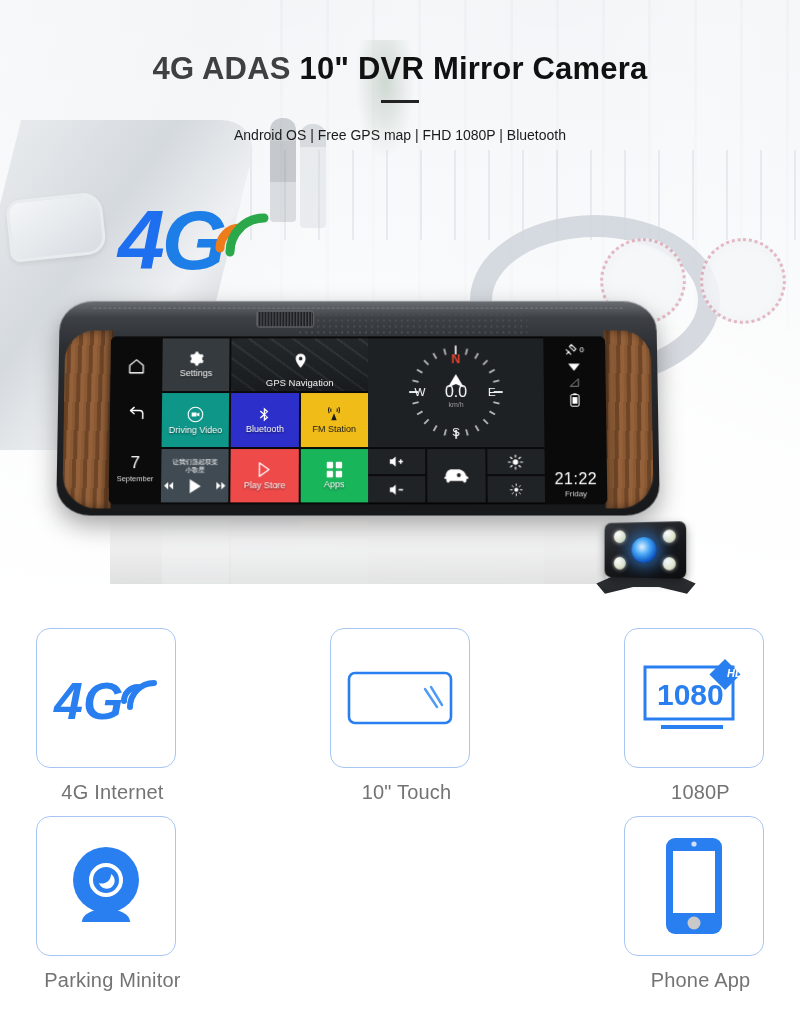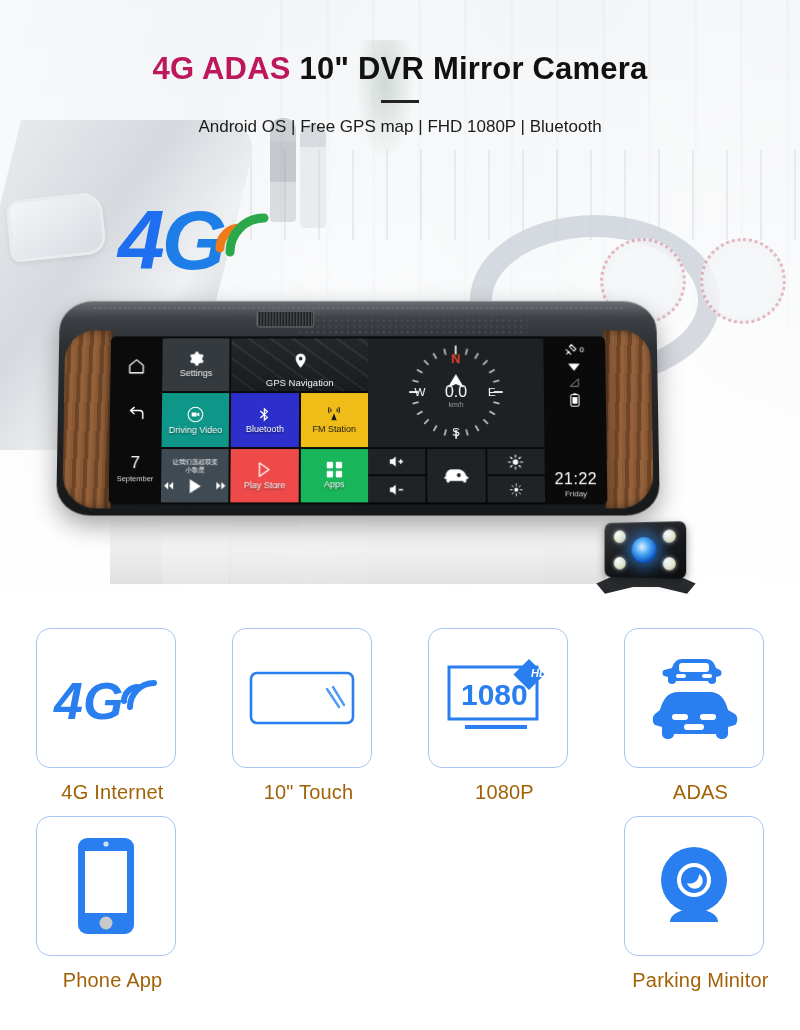--- a/index.html
+++ b/index.html
@@ -82,26 +82,26 @@
 
   
   .headline {
     position: absolute; left: 0; right: 0; top: 52px;
     text-align: center; z-index: 6;
   }
   .headline h1 {
     font-size: 31px; font-weight: bold; color: #111111;
     letter-spacing: .2px; line-height: 1.1;
   }
-  .headline h1 .accent { color: #be185d; }
+  .headline h1 .accent { color: #404040; }
   .rule {
     width: 38px; height: 3px; background: #222; margin: 14px auto 0;
   }
   .subhead {
-    margin-top: 14px; font-size: 17px; color: #1b1b1b; font-weight: 400;
+    margin-top: 24px; font-size: 14px; color: #1b1b1b; font-weight: 400;
   }
 
   
   .logo4g {
     position: absolute; left: 118px; top: 196px; z-index: 7;
     width: 180px; height: 110px;
   }
   .logo4g .txt {
     position: absolute; left: 0; top: 2px;
     font-size: 84px; font-weight: bold; font-style: italic;
@@ -281,21 +281,21 @@
     background: #fff; padding: 8px 10px 0;
   }
   .frow { display: flex; justify-content: space-between; margin-bottom: 12px; }
   .fcard { width: 192px; display: flex; flex-direction: column; align-items: center; }
   .fbox {
     width: 140px; height: 140px; border: 1px solid #a8c6f2;
     border-radius: 14px; background: #fff;
     display: flex; align-items: center; justify-content: center;
   }
   .flabel {
-    margin-top: 13px; font-size: 20px; color: #a16207; letter-spacing: .2px; margin-left: 13px;
+    margin-top: 13px; font-size: 20px; color: #737373; letter-spacing: .2px; margin-left: 13px;
   }
 </style>
 </head>
 <body>
 
 <div class="hero">
   <div class="bg-photo"></div>
   <div class="bg-building"></div>
   <div class="bg-glass-rail"></div>
   <div class="bg-tree"></div>
@@ -611,63 +611,43 @@
           <rect x="22" y="68" width="62" height="4" fill="#2a7ff0"></rect>
           <g transform="translate(86,2) rotate(45)">
             <rect x="0" y="0" width="22" height="22" fill="#2a7ff0"></rect>
           </g>
           <text x="88" y="20" font-size="11" font-weight="bold" font-style="italic" fill="#ffffff" font-family="Liberation Sans, sans-serif">HD</text>
         </svg>
       </div>
       <div class="flabel">1080P</div>
     </div>
 
+  </div>
+
+  <div class="frow">
+
+
     <div class="fcard">
       <div class="fbox">
-        <svg width="96" height="100" viewBox="0 0 96 100">
-          <g fill="#2a7ff0">
-            <path d="M26 20c2-6 5-9 10-9h24c5 0 8 3 10 9l4 2c2 1 2 5 0 6l-4 1v4c0 2-2 3-4 3s-4-1-4-3H30c0 2-2 3-4 3s-4-1-4-3v-4l-4-1c-2-1-2-5 0-6z"></path>
-            <rect x="33" y="15" width="30" height="9" rx="3" fill="#fff"></rect>
-            <rect x="30" y="26" width="10" height="4" rx="2" fill="#fff"></rect>
-            <rect x="56" y="26" width="10" height="4" rx="2" fill="#fff"></rect>
-          </g>
-          <g fill="#2a7ff0">
-            <path d="M14 62c3-12 9-18 18-18h32c9 0 15 6 18 18l7 4c3 2 3 9 0 11l-7 2v7c0 3-3 5-6 5s-6-2-6-5H28c0 3-3 5-6 5s-6-2-6-5v-7l-7-2c-3-2-3-9 0-11z"></path>
-            <path d="M28 44c4-7 8-10 13-10h14c5 0 9 3 13 10z" fill="#fff"></path>
-            <rect x="26" y="66" width="16" height="6" rx="3" fill="#fff"></rect>
-            <rect x="54" y="66" width="16" height="6" rx="3" fill="#fff"></rect>
-            <rect x="38" y="76" width="20" height="6" rx="3" fill="#fff"></rect>
-          </g>
+        <svg width="96" height="96" viewBox="0 0 96 96">
+          <circle cx="48" cy="42" r="33" fill="#2a7ff0"></circle>
+          <circle cx="48" cy="42" r="15" fill="none" stroke="#fff" stroke-width="4"></circle>
+          <path d="M41 45a8 8 0 1012-9 9 9 0 01-12 9z" fill="#fff"></path>
+          <path d="M24 84c0-8 11-13 24-13s24 5 24 13z" fill="#2a7ff0"></path>
         </svg>
       </div>
-      <div class="flabel">ADAS</div>
-    </div>
-  </div>
-
-  <div class="frow">
-
+      <div class="flabel">Parking Minitor</div>
+    </div>
 
     <div class="fcard">
       <div class="fbox">
         <svg width="64" height="104" viewBox="0 0 64 104">
           <rect x="4" y="4" width="56" height="96" rx="9" fill="#2a7ff0"></rect>
           <rect x="11" y="17" width="42" height="62" fill="#fff"></rect>
           <circle cx="32" cy="10" r="2.6" fill="#cfe0fb"></circle>
           <circle cx="32" cy="89" r="6.5" fill="#c9c9c9"></circle>
         </svg>
       </div>
       <div class="flabel">Phone App</div>
     </div>
 
-    <div class="fcard">
-      <div class="fbox">
-        <svg width="96" height="96" viewBox="0 0 96 96">
-          <circle cx="48" cy="42" r="33" fill="#2a7ff0"></circle>
-          <circle cx="48" cy="42" r="15" fill="none" stroke="#fff" stroke-width="4"></circle>
-          <path d="M41 45a8 8 0 1012-9 9 9 0 01-12 9z" fill="#fff"></path>
-          <path d="M24 84c0-8 11-13 24-13s24 5 24 13z" fill="#2a7ff0"></path>
-        </svg>
-      </div>
-      <div class="flabel">Parking Minitor</div>
-    </div>
-
   </div>
 </div>
 
 </body></html>

